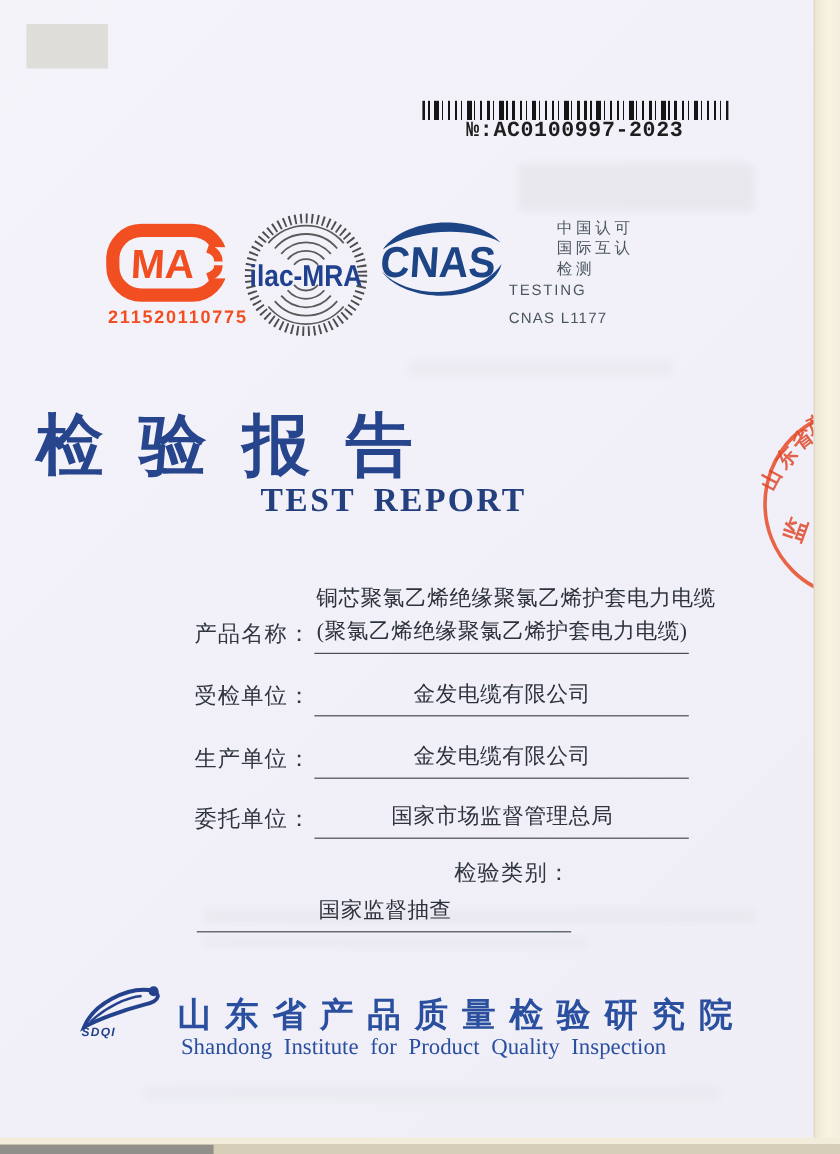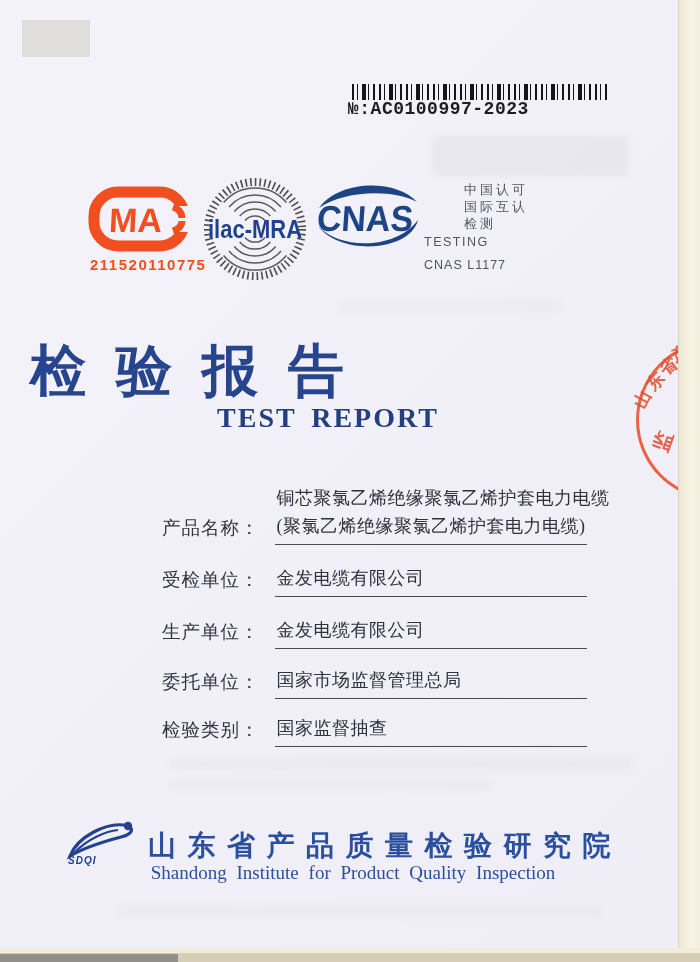--- a/index.html
+++ b/index.html
@@ -34,21 +34,21 @@
     position:absolute; left:352px; top:84px; width:255px; height:16px;
     background-image:repeating-linear-gradient(90deg,
       #151515 0 2px, transparent 2px 5px,
       #151515 5px 6px, transparent 6px 10px,
       #151515 10px 14px, transparent 14px 16px,
       #151515 16px 17px, transparent 17px 21px,
       #151515 21px 23px, transparent 23px 27px);
   }
   .barcode-number {
     position:absolute; left:348px; top:99px; width:262px;
-    font-family:"Liberation Mono", monospace;
+    text-align:center; font-family:"Liberation Mono", monospace;
     font-size:18px; font-weight:600; letter-spacing:.5px; color:#1e1e1e;
   }
 
   
   .cma { position:absolute; left:88px; top:186px; }
   .cma-number {
     position:absolute; left:90px; top:256px; width:110px;
     color:#f14f22; font-size:15px; font-weight:600; letter-spacing:1.5px;
   }
   .ilac { position:absolute; left:202px; top:176px; }
@@ -78,22 +78,23 @@
   .seal-char { position:absolute; color:#e0492b; font-weight:bold; opacity:.85;
     font-family:"Liberation Serif", serif; }
 
   
   .frow { position:absolute; left:162px; display:flex; align-items:flex-end; }
   .flabel {
     font-family:"Liberation Serif", serif; font-size:18.5px; color:#30353f;
     letter-spacing:1px; white-space:nowrap; padding-bottom:5px;
   }
   .fbox {
-    width:312px; margin-left:15px; border-bottom:1.8px solid #474c55;
+    width:312px; margin-left:2px; border-bottom:1.8px solid #474c55;
     padding:0 0 4px 2px;
+    text-align:center;
   }
   .fvalue {
     font-family:"Liberation Serif", serif; font-size:18px; color:#2d323c;
     letter-spacing:.5px; white-space:nowrap; line-height:28px;
   }
 
   
   .footer-logo { position:absolute; left:64px; top:820px; }
   .footer-logo-text {
     position:absolute; left:68px; top:855px; color:#23418c;
@@ -206,21 +207,21 @@
       </span>
   </div>
 
   <div class="frow" style="top:666px;">
     <span class="flabel">委托单位：</span>
     <span class="fbox">
         <div class="fvalue">国家市场监督管理总局</div>
       </span>
   </div>
 
-  <div class="frow" style="top:714px;">
+  <div class="frow" style="top:714px;flex-direction:column;">
     <span class="flabel">检验类别：</span>
     <span class="fbox">
         <div class="fvalue">国家监督抽查</div>
       </span>
   </div>
 
   <div class="footer-logo">
     <svg width="78" height="42" viewBox="0 0 78 42">
       <path d="M6 36 C 14 16, 42 3, 60 5 C 71 6.5, 70 14, 57 17 C 38 22, 16 30, 6 36 Z" fill="none" stroke="#23418c" stroke-width="3.2"></path>
       <path d="M11 32 C 24 19, 42 11, 54 10" stroke="#23418c" stroke-width="2" fill="none"></path>

